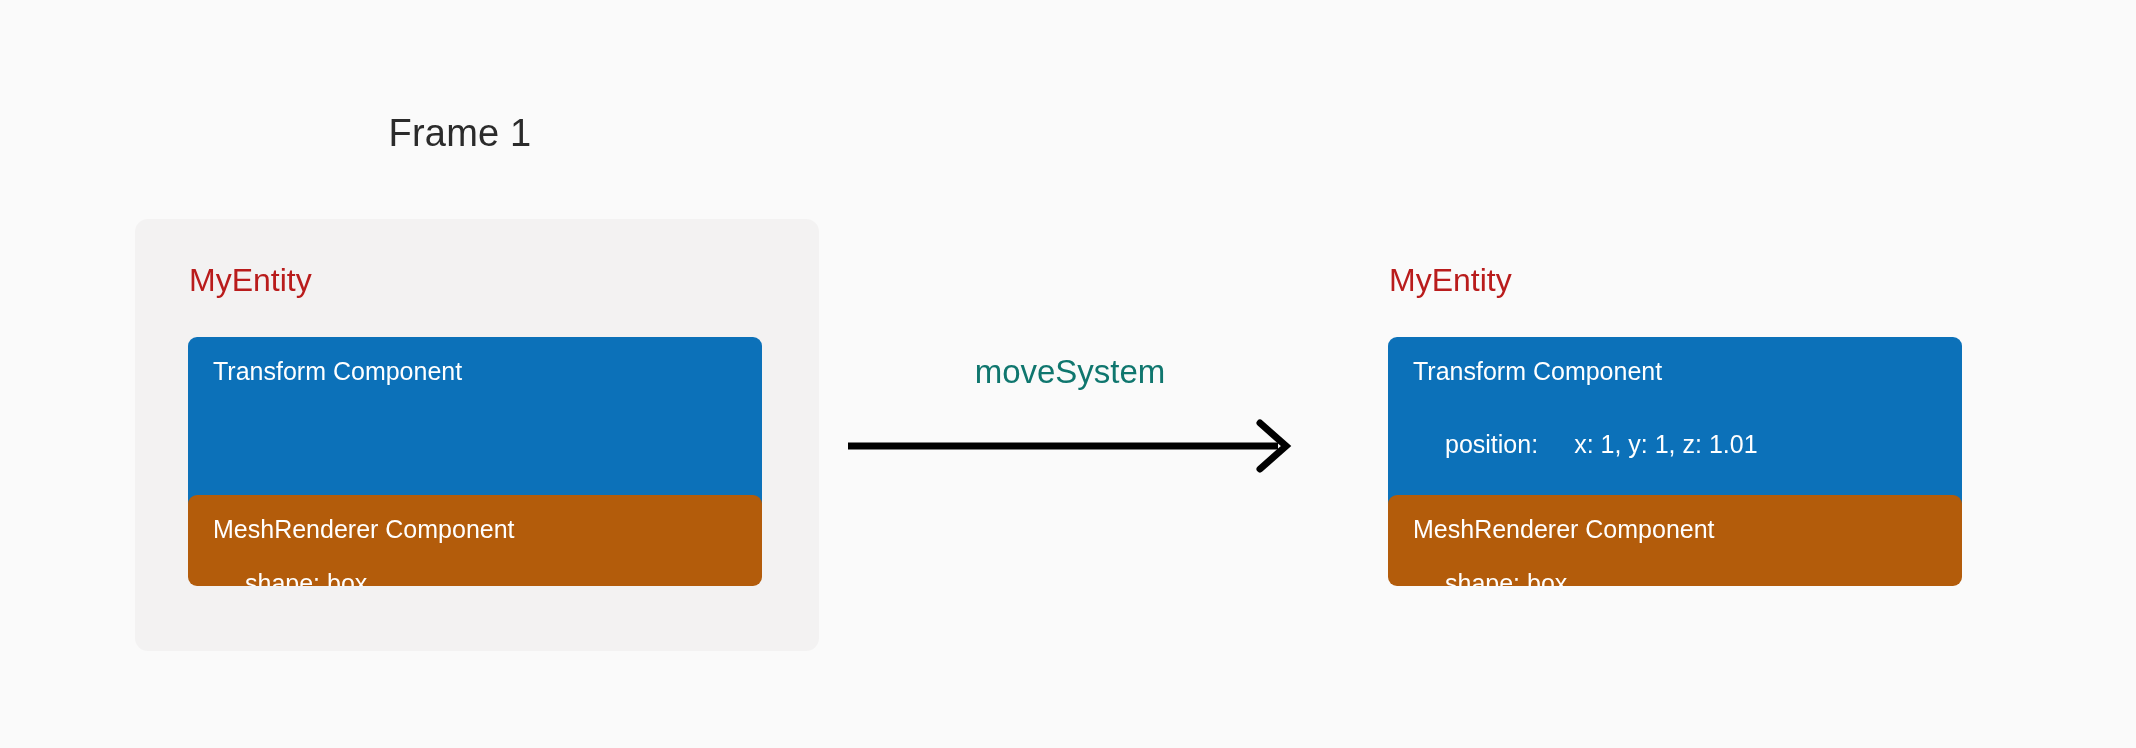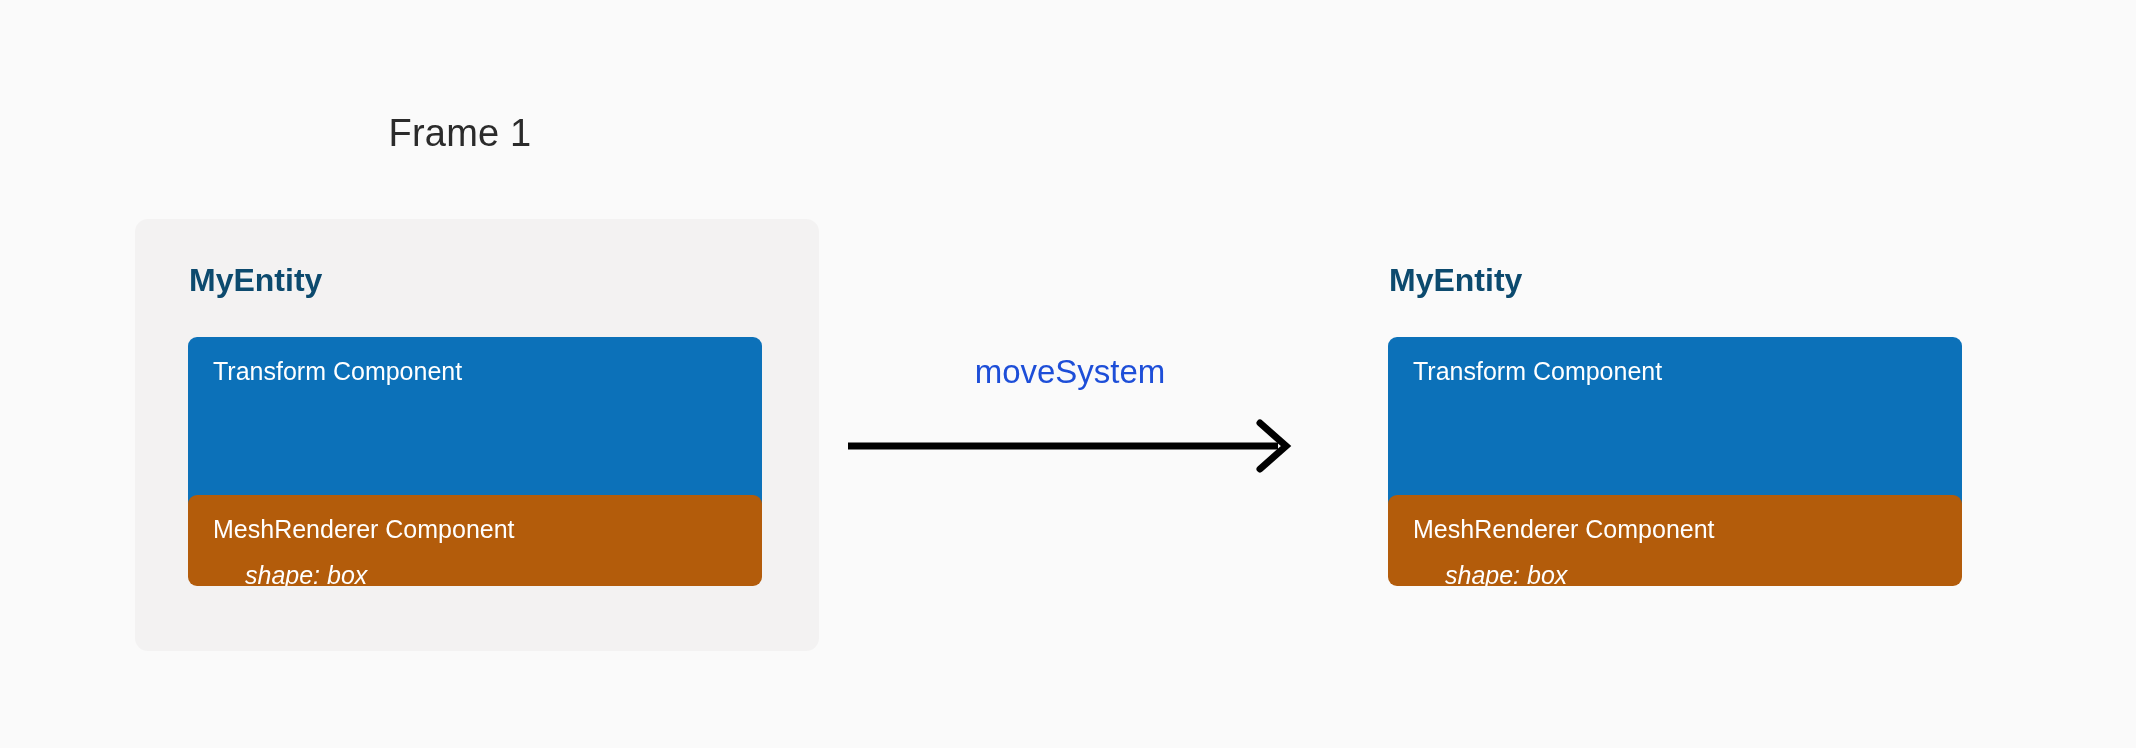--- a/index.html
+++ b/index.html
@@ -59,22 +59,22 @@
     background: transparent;
     border-radius: 13px;
   }
 
   .entity-name {
     position: absolute;
     left: 54px;
     top: 45px;
     font-size: 32px;
     line-height: 1;
-    color: #0c4a6e;
-    font-weight: 700;
+    color: #b91c1c;
+    font-weight: 400;
     white-space: nowrap;
   }
 
   
   .component {
     position: absolute;
     left: 53px;
     width: 574px;
     box-sizing: border-box;
     border-radius: 9px;
@@ -107,22 +107,21 @@
     position: absolute;
     left: 57px;
     top: 95px;
     font-size: 25px;
     line-height: 1;
     color: #ffffff;
     white-space: nowrap;
     font-weight: 400;
   }
   .component.meshrenderer .component-props {
-    top: 68px;
-    font-style: italic;
+    top: 76px;
   }
   .prop-key { display: inline-block; }
   .prop-gap { display: inline-block; width: 36px; }
   .prop-val { display: inline-block; }
 
   
   #system-group {
     position: absolute;
     left: 846px;
     top: 355px;
@@ -130,21 +129,21 @@
     height: 120px;
   }
   #system-label {
     position: absolute;
     left: 0;
     top: 0;
     width: 448px;
     text-align: center;
     font-size: 33px;
     line-height: 1;
-    color: #1d4ed8;
+    color: #0f766e;
     font-weight: 400;
     white-space: nowrap;
   }
   #system-arrow {
     position: absolute;
     left: 0;
     top: 62px;
     width: 448px;
     height: 58px;
     display: block;
@@ -180,20 +179,21 @@
     </svg>
   </div>
 
 
   <div class="entity-panel" id="frame2-panel" style="background: transparent;">
 
     <div class="entity-name">MyEntity</div>
 
     <div class="component transform" style="background: rgb(12, 113, 185);">
       <div class="component-title">Transform Component</div>
+      <div class="component-props"><span class="prop-key">position:</span><span class="prop-gap"></span><span class="prop-val">x: 1, y: 1, z: 1.01</span></div>
     </div>
 
     <div class="component meshrenderer" style="background: rgb(179, 92, 11);">
       <div class="component-title">MeshRenderer Component</div>
       <div class="component-props"><span class="prop-key">shape: box</span></div>
     </div>
   </div>
 
 </div>
 

